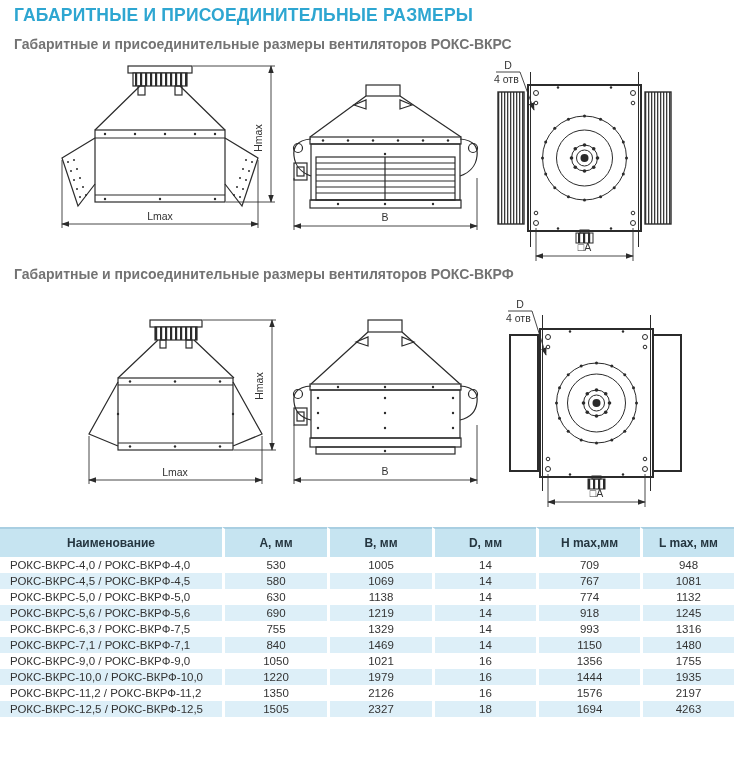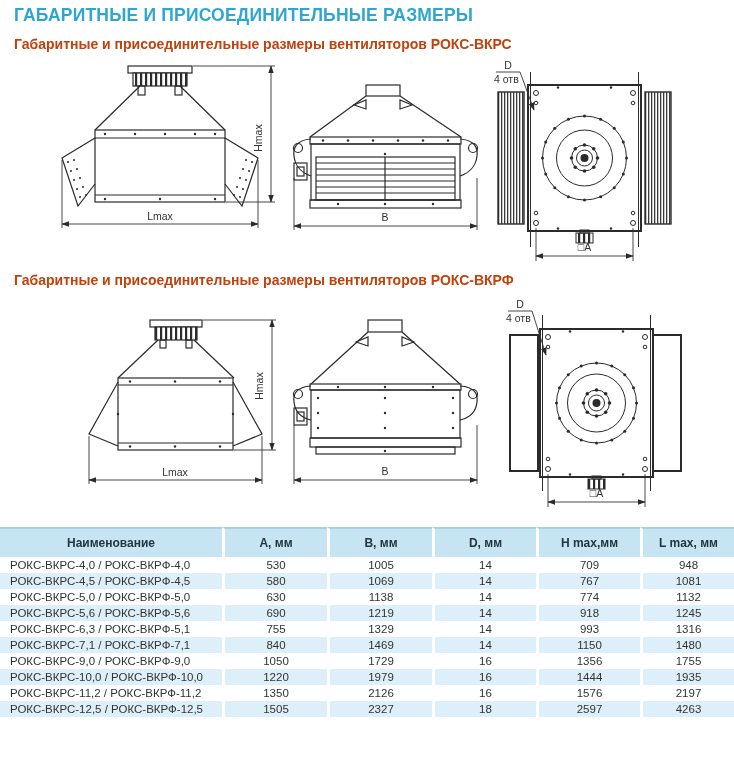--- a/index.html
+++ b/index.html
@@ -1,21 +1,21 @@
 <!DOCTYPE html>
 <html><head>
 <meta charset="utf-8">
 <style>
   html,body{margin:0;padding:0;background:#fff;}
   .page{position:relative;width:734px;height:758px;background:#fff;overflow:hidden;
         font-family:"Liberation Sans",sans-serif;color:#222;}
   .page-title{position:absolute;left:14px;top:5px;font-size:17.5px;font-weight:bold;
         color:#2ea6d1;letter-spacing:.2px;}
-  .section-title{position:absolute;left:14px;font-size:14px;font-weight:bold;color:#c2410c;}
-  #sec1{top:36px;} #sec2{top:266px;margin-top:6px;}
+  .section-title{position:absolute;left:14px;font-size:14px;font-weight:bold;color:#737373;}
+  #sec1{top:36px;} #sec2{top:266px;}
   svg{position:absolute;overflow:visible;}
   svg text{font-family:"Liberation Sans",sans-serif;font-size:11px;fill:#333;}
   svg .dimtxt{font-size:10.5px;}
   #svg1{left:10px;top:60px;} #svg2{left:278px;top:60px;} #svg3{left:468px;top:58px;}
   #svg4{left:10px;top:294px;} #svg5{left:278px;top:294px;} #svg6{left:468px;top:295px;}
   table.dim{position:absolute;left:0;top:527px;width:734px;border-collapse:separate;
         border-spacing:0;table-layout:fixed;}
   table.dim th{background:#c6e4f1;border-top:2px solid #a9cfe2;height:28px;
         font-size:12px;font-weight:bold;color:#253640;text-align:center;padding:0;}
   table.dim td{height:16px;font-size:11.5px;color:#333;text-align:center;padding:0;
@@ -401,39 +401,39 @@
         </tr>
         <tr>
           <td>РОКС-ВКРС-5,6 / РОКС-ВКРФ-5,6</td>
           <td>690</td>
           <td>1219</td>
           <td>14</td>
           <td>918</td>
           <td>1245</td>
         </tr>
         <tr>
-          <td>РОКС-ВКРС-6,3 / РОКС-ВКРФ-5,1</td>
+          <td>РОКС-ВКРС-6,3 / РОКС-ВКРФ-7,5</td>
           <td>755</td>
           <td>1329</td>
           <td>14</td>
           <td>993</td>
           <td>1316</td>
         </tr>
         <tr>
           <td>РОКС-ВКРС-7,1 / РОКС-ВКРФ-7,1</td>
           <td>840</td>
           <td>1469</td>
           <td>14</td>
           <td>1150</td>
           <td>1480</td>
         </tr>
         <tr>
           <td>РОКС-ВКРС-9,0 / РОКС-ВКРФ-9,0</td>
           <td>1050</td>
-          <td>1729</td>
+          <td>1021</td>
           <td>16</td>
           <td>1356</td>
           <td>1755</td>
         </tr>
         <tr>
           <td>РОКС-ВКРС-10,0 / РОКС-ВКРФ-10,0</td>
           <td>1220</td>
           <td>1979</td>
           <td>16</td>
           <td>1444</td>
@@ -445,19 +445,19 @@
           <td>2126</td>
           <td>16</td>
           <td>1576</td>
           <td>2197</td>
         </tr>
         <tr>
           <td>РОКС-ВКРС-12,5 / РОКС-ВКРФ-12,5</td>
           <td>1505</td>
           <td>2327</td>
           <td>18</td>
-          <td>2597</td>
+          <td>1694</td>
           <td>4263</td>
         </tr>
       </tbody>
   </table>
 
 </div>
 
 </body></html>

